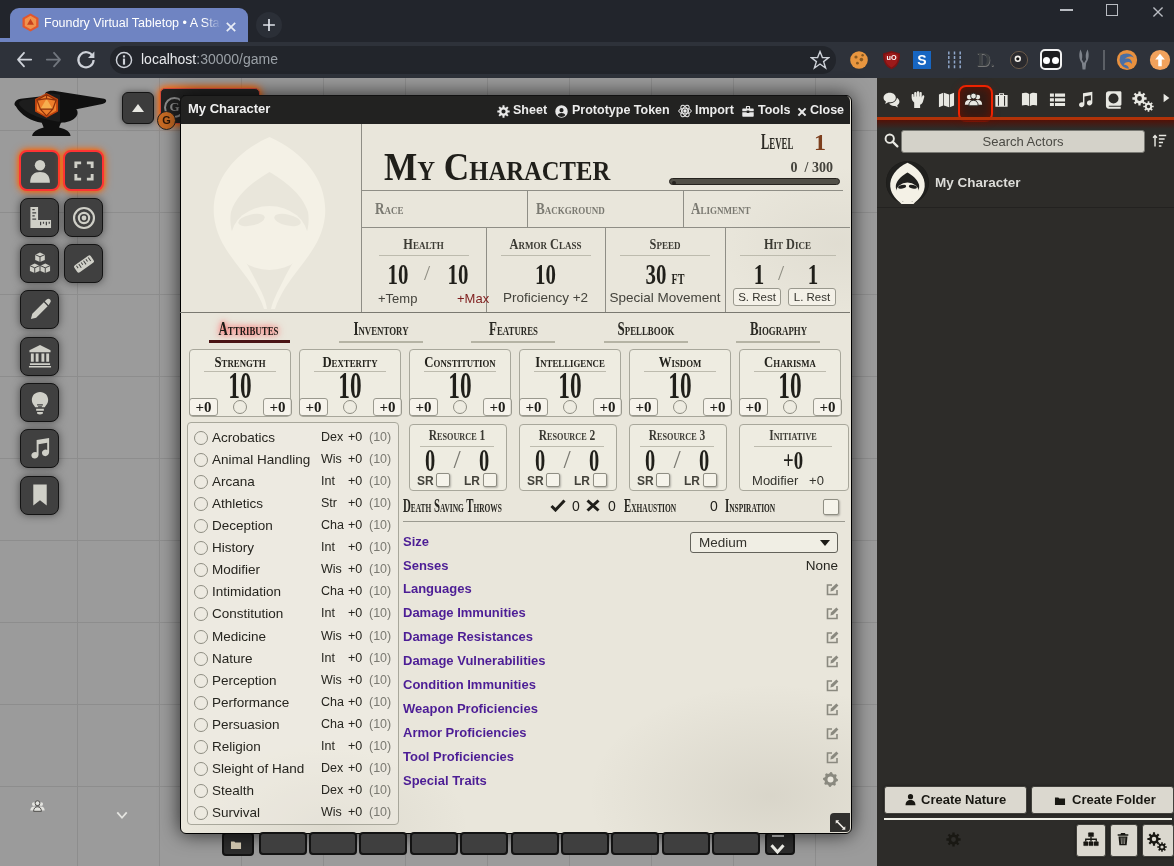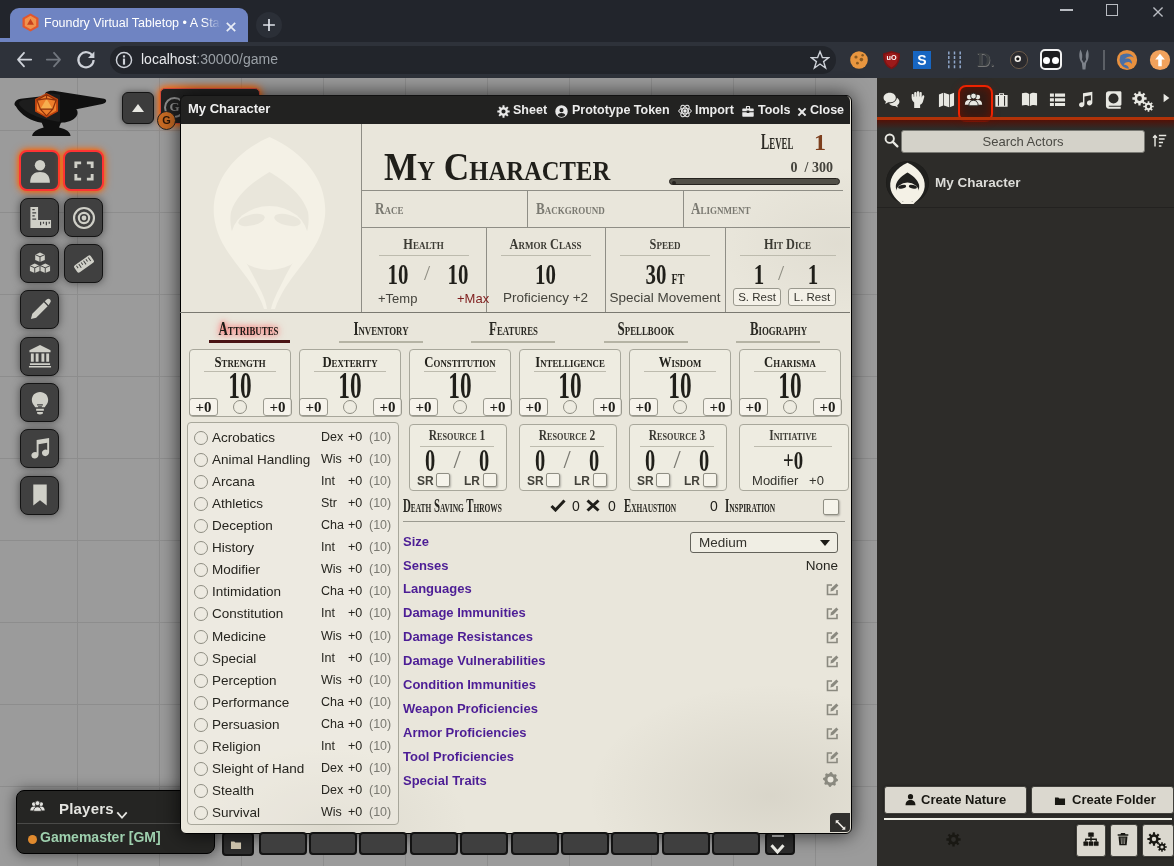--- a/index.html
+++ b/index.html
@@ -105,26 +105,20 @@
 <div class="abs" id="urlpill"></div>
 <div class="abs" id="urltext">localhost<span>:30000/game</span></div>
 
 <div class="abs" id="canvas"></div>
 <div class="abs" id="scenenav">
       <div style="position:absolute;left:3px;top:8px;width:17px;height:17px;border:2px solid #8d8d8d;border-radius:50%;color:#8d8d8d;font-size:13px;font-weight:bold;text-align:center;line-height:16px;font-family:'Liberation Serif',serif">G</div>
       <div class="txt" style="left:26px;top:11px">New Scene</div>
     </div>
 <div class="abs" id="gbadge">G</div>
 <div class="abs" id="collapseL"></div>
-<div class="abs" id="players">
-  <div class="hdr">Players</div>
-      <div class="line"></div>
-  <div class="gm">Gamemaster [GM]</div>
-      <div class="dot"></div>
-</div>
 <div class="abs" id="hfolder"></div>
 <div class="abs" id="hpage"></div>
 
 <div class="abs" id="sidebar"></div>
 <div class="abs" id="sbactive"></div>
 <div class="abs" id="sbline"></div>
 <div class="abs" id="sbglow"></div>
 <div class="abs" id="search">Search Actors</div>
 <div class="abs" id="actor-row"></div>
 <div class="abs" id="actor-av"></div>
@@ -301,21 +295,21 @@
   <div class="skname" style="left:32px;top:482.4px">Constitution</div>
   <div class="skabbr" style="font-size:12.5px;left:141px;top:482.4px">Int</div>
   <div class="skabbr" style="font-size:12.5px;left:168px;top:482.4px">+0</div>
   <div class="skpass" style="font-size:12.5px;left:189px;top:482.4px">(10)</div>
         <div class="radio" style="left:14px;top:505.5px"></div>
   <div class="skname" style="left:32px;top:504.5px">Medicine</div>
   <div class="skabbr" style="font-size:12.5px;left:141px;top:504.5px">Wis</div>
   <div class="skabbr" style="font-size:12.5px;left:168px;top:504.5px">+0</div>
   <div class="skpass" style="font-size:12.5px;left:189px;top:504.5px">(10)</div>
         <div class="radio" style="left:14px;top:527.5px"></div>
-  <div class="skname" style="left:32px;top:526.5px">Special</div>
+  <div class="skname" style="left:32px;top:526.5px">Nature</div>
   <div class="skabbr" style="font-size:12.5px;left:141px;top:526.5px">Int</div>
   <div class="skabbr" style="font-size:12.5px;left:168px;top:526.5px">+0</div>
   <div class="skpass" style="font-size:12.5px;left:189px;top:526.5px">(10)</div>
         <div class="radio" style="left:14px;top:549.5px"></div>
   <div class="skname" style="left:32px;top:548.5px">Perception</div>
   <div class="skabbr" style="font-size:12.5px;left:141px;top:548.5px">Wis</div>
   <div class="skabbr" style="font-size:12.5px;left:168px;top:548.5px">+0</div>
   <div class="skpass" style="font-size:12.5px;left:189px;top:548.5px">(10)</div>
         <div class="radio" style="left:14px;top:571.6px"></div>
   <div class="skname" style="left:32px;top:570.6px">Performance</div>

